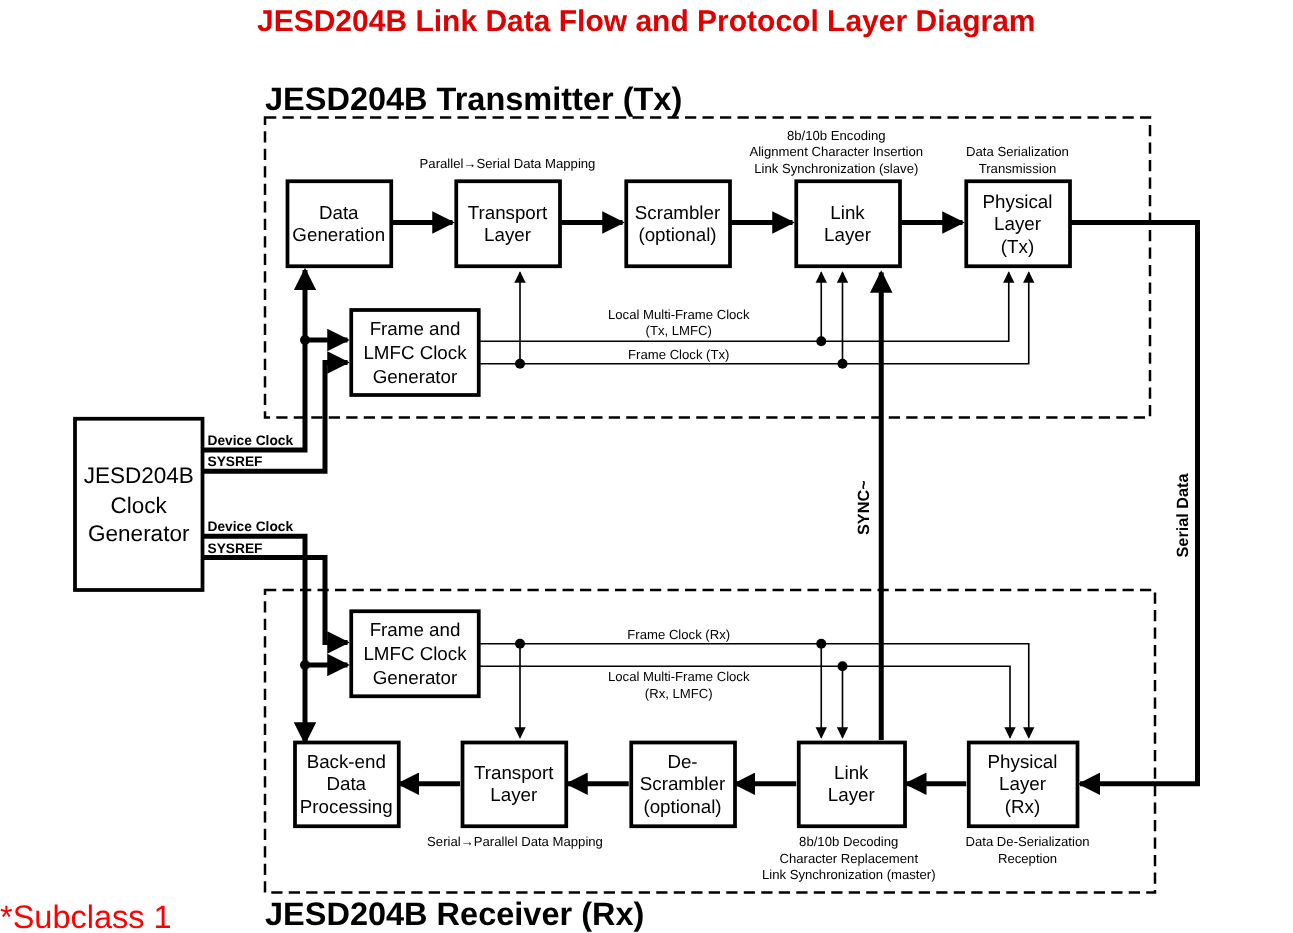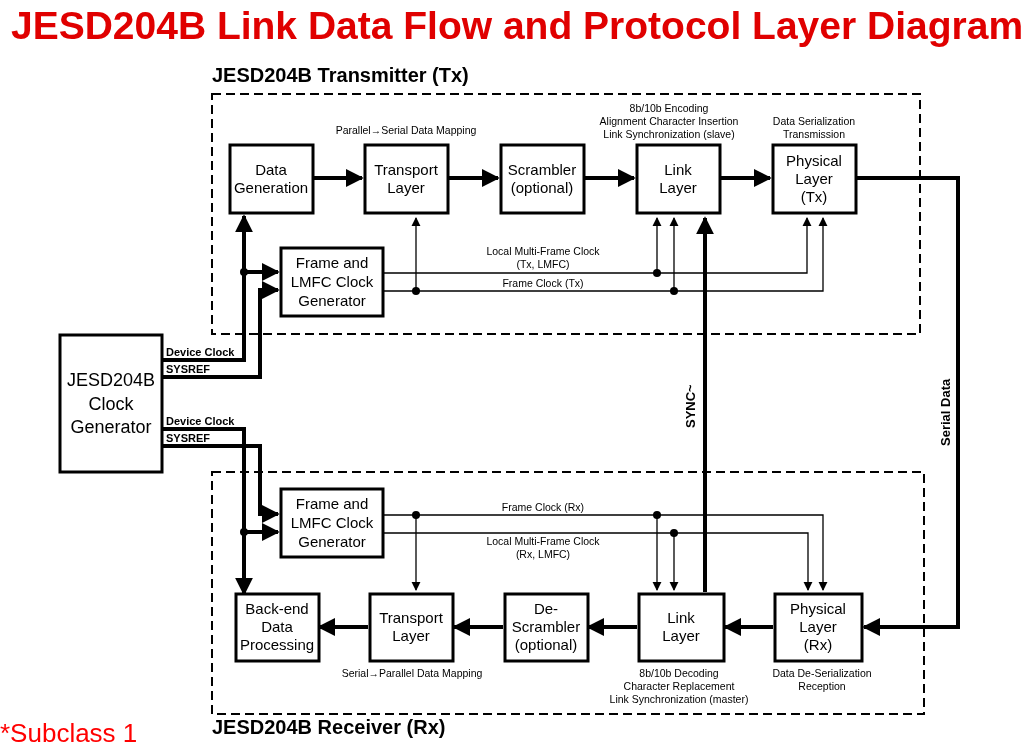--- a/index.html
+++ b/index.html
@@ -1,18 +1,18 @@
 <!DOCTYPE html>
 <html><head>
 <meta charset="utf-8">
 <style>
   html, body { margin:0; padding:0; background:#ffffff; }
   body { width:1034px; height:746px; position:relative; overflow:hidden; font-family:"Liberation Sans", sans-serif; }
-  #title { position:absolute; left:0; top:4px; width:1034px; text-align:center; color:#e00000; font-weight:bold; font-size:39px; letter-spacing:0px; }
-  .sec-title { position:absolute; font-weight:bold; font-size:20px; color:#000; }
+  #title { position:absolute; left:0; top:4px; width:1034px; text-align:center; color:#e00000; font-weight:bold; font-size:24px; letter-spacing:0px; }
+  .sec-title { position:absolute; font-weight:bold; font-size:26px; color:#000; }
   #tx-title { left:212px; top:64px; }
   #rx-title { left:212px; top:716px; }
   #subclass { position:absolute; left:0px; top:718px; color:#ff0000; font-size:26px; }
   svg { position:absolute; left:0; top:0; }
   .box { fill:#fff; stroke:#000; stroke-width:3; }
   .dash { fill:none; stroke:#000; stroke-width:2; stroke-dasharray:9,5; }
   .thick { stroke:#000; stroke-width:4; fill:none; }
   .thin { stroke:#000; stroke-width:1.3; fill:none; }
   .blk-label { font-size:15px; text-anchor:middle; fill:#000; }
   .cg-label { font-size:18px; text-anchor:middle; fill:#000; }

